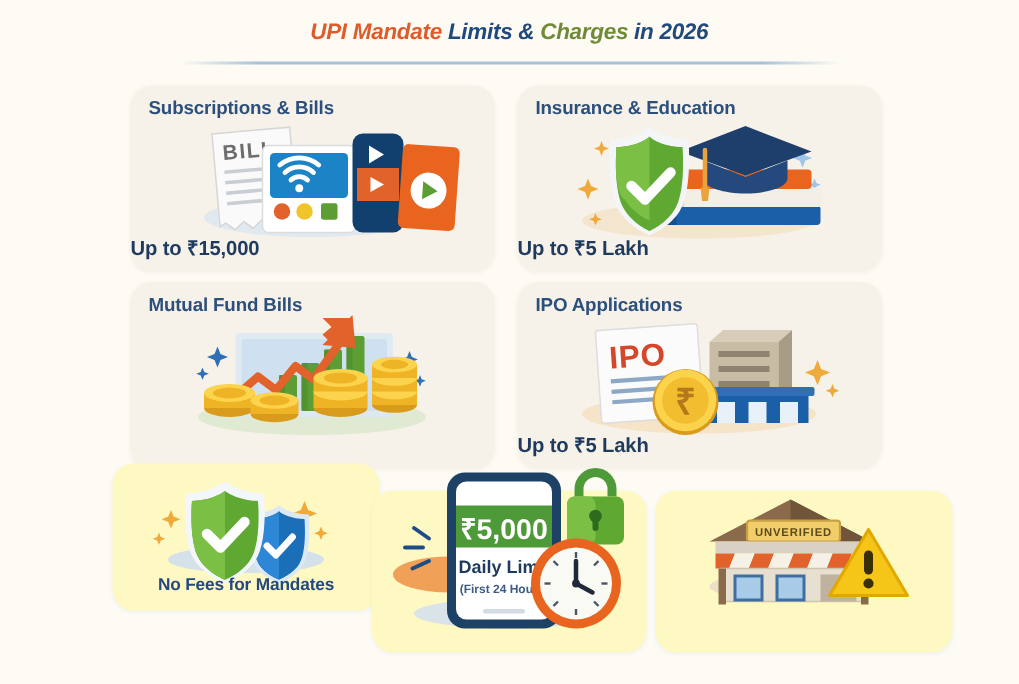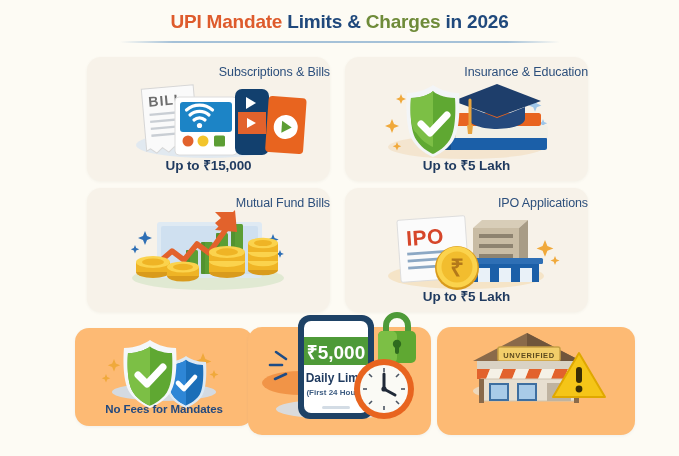--- a/index.html
+++ b/index.html
@@ -10,72 +10,72 @@
     overflow: hidden;
     position: relative;
   }
 
   
   .title-wrap {
     position: absolute; left: 0; top: 8px; width: 679px;
     text-align: center;
   }
   .title {
-    font-size: 19px; font-weight: bold; letter-spacing: -0.2px;
-    white-space: nowrap; line-height: 28px;
+    font-size: 15px; font-weight: bold; letter-spacing: -0.2px;
+    white-space: nowrap; line-height: 28px; font-style: italic;
   }
   .t-orange { color: #DE5B2C; }
   .t-navy   { color: #20497C; }
   .t-green  { color: #6F8B39; }
   .title-rule {
     position: absolute; left: 120px; top: 41px; width: 440px; height: 2px;
     background: linear-gradient(to right,
        rgba(168,196,219,0) 0%, rgba(150,183,211,.85) 12%,
        rgba(150,183,211,.85) 88%, rgba(168,196,219,0) 100%);
     border-radius: 2px;
   }
 
   
   .card {
     position: absolute;
     border-radius: 14px;
     background: #F7F2E9;
     box-shadow: 0 1px 3px rgba(120,100,70,.07);
     overflow: visible;
   }
-  .card.tinted { background: #fdba74; box-shadow: 0 1px 3px rgba(90,110,150,.08); }
+  .card.tinted { background: #fef9c3; box-shadow: 0 1px 3px rgba(90,110,150,.08); }
 
   .card-heading {
-    position: absolute; left: 0; top: 8px; width: 100%;
-    text-align: right; font-size: 12.5px; font-weight: normal;
+    position: absolute; left: 12px; top: 8px; width: 100%;
+    text-align: left; font-size: 12.5px; font-weight: bold;
     color: #2C4F7C; letter-spacing: -0.1px; white-space: nowrap;
   }
   .card-value {
     position: absolute; left: 0; bottom: 7px; width: 100%;
-    text-align: center; font-size: 13.5px; font-weight: bold;
+    text-align: left; font-size: 13.5px; font-weight: bold;
     color: #1F3A5F; letter-spacing: -0.1px; white-space: nowrap;
   }
   .card-value .divider {
     display: inline-block; width: 1px; height: 14px; vertical-align: -3px;
     background: #C3C9CF; margin: 0 12px;
   }
   .mini-caption {
     position: absolute; left: 0; width: 100%;
     text-align: center; font-size: 11.5px; font-weight: bold;
     color: #23497E; line-height: 14px; letter-spacing: -0.1px;
   }
 
   .art { position: absolute; left: 0; top: 0; width: 100%; height: 100%; }
 
   
   #card-subscriptions { left: 87px;  top: 57px;  width: 243px; height: 124px; }
   #card-insurance     { left: 345px; top: 57px;  width: 243px; height: 124px; }
   #card-sip           { left: 87px;  top: 188px; width: 243px; height: 124px; }
   #card-ipo           { left: 345px; top: 188px; width: 243px; height: 124px; }
-  #card-nofees        { left: 75px;  top: 328px; width: 178px; height: 98px; }
+  #card-nofees        { left: 75px;  top: 309px; width: 178px; height: 98px; }
   #card-daily         { left: 248px; top: 327px; width: 183px; height: 108px; }
   #card-unverified    { left: 437px; top: 327px; width: 198px; height: 108px; }
 </style>
 </head>
 <body>
 
 <div class="title-wrap">
   <div class="title">
     <span class="t-orange">UPI Mandate</span>
     <span class="t-navy">Limits &amp;</span>

